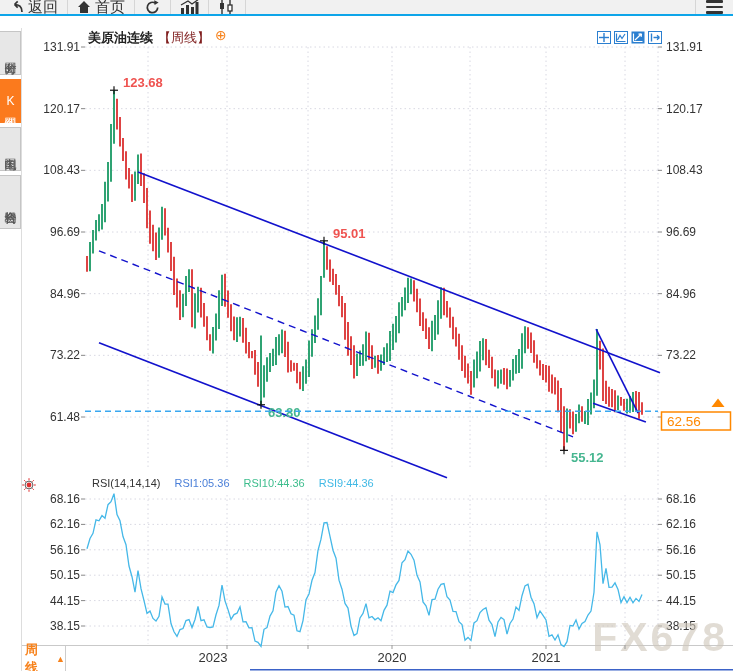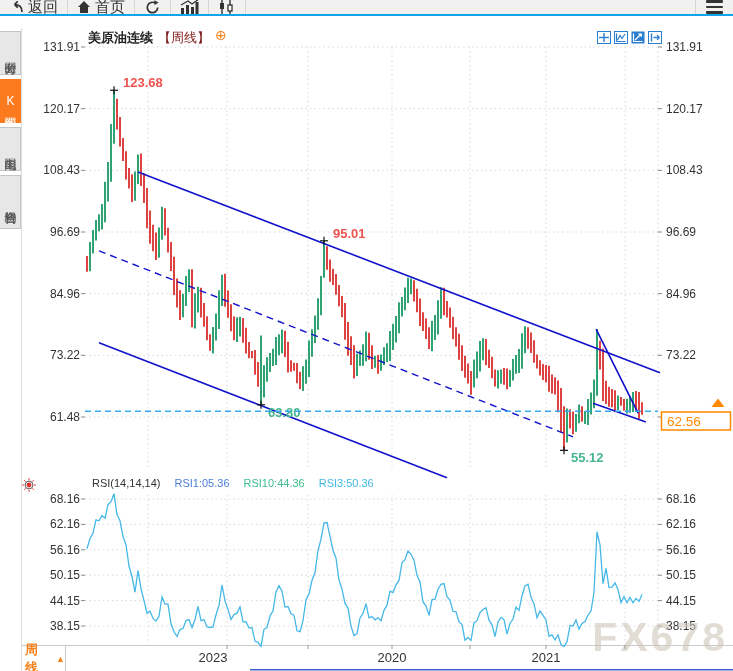--- a/index.html
+++ b/index.html
@@ -159,21 +159,21 @@
         <line x1="10.4" y1="10.4" x2="11.8" y2="11.8"></line>
         <line x1="11.8" y1="2.2" x2="10.4" y2="3.6"></line>
         <line x1="3.6" y1="10.4" x2="2.2" y2="11.8"></line>
       </g>
     </svg>
 </span>
 <div class="rsi-header">
   <span class="rsi-name">RSI(14,14,14)</span>
   <span class="rsi1">RSI1:05.36</span>
   <span class="rsi2">RSI10:44.36</span>
-  <span class="rsi3">RSI3:50.36</span>
+  <span class="rsi3">RSI9:44.36</span>
 </div>
 
 <div class="bottom-bar">
   <div class="footer-cell">
     <span class="footer-period">周线</span>
     <span class="footer-arrow">▲</span>
   </div>
   <span class="year-label" style="left:169px">2023</span>
   <span class="year-label" style="left:348px">2020</span>
   <span class="year-label" style="left:502px">2021</span>

